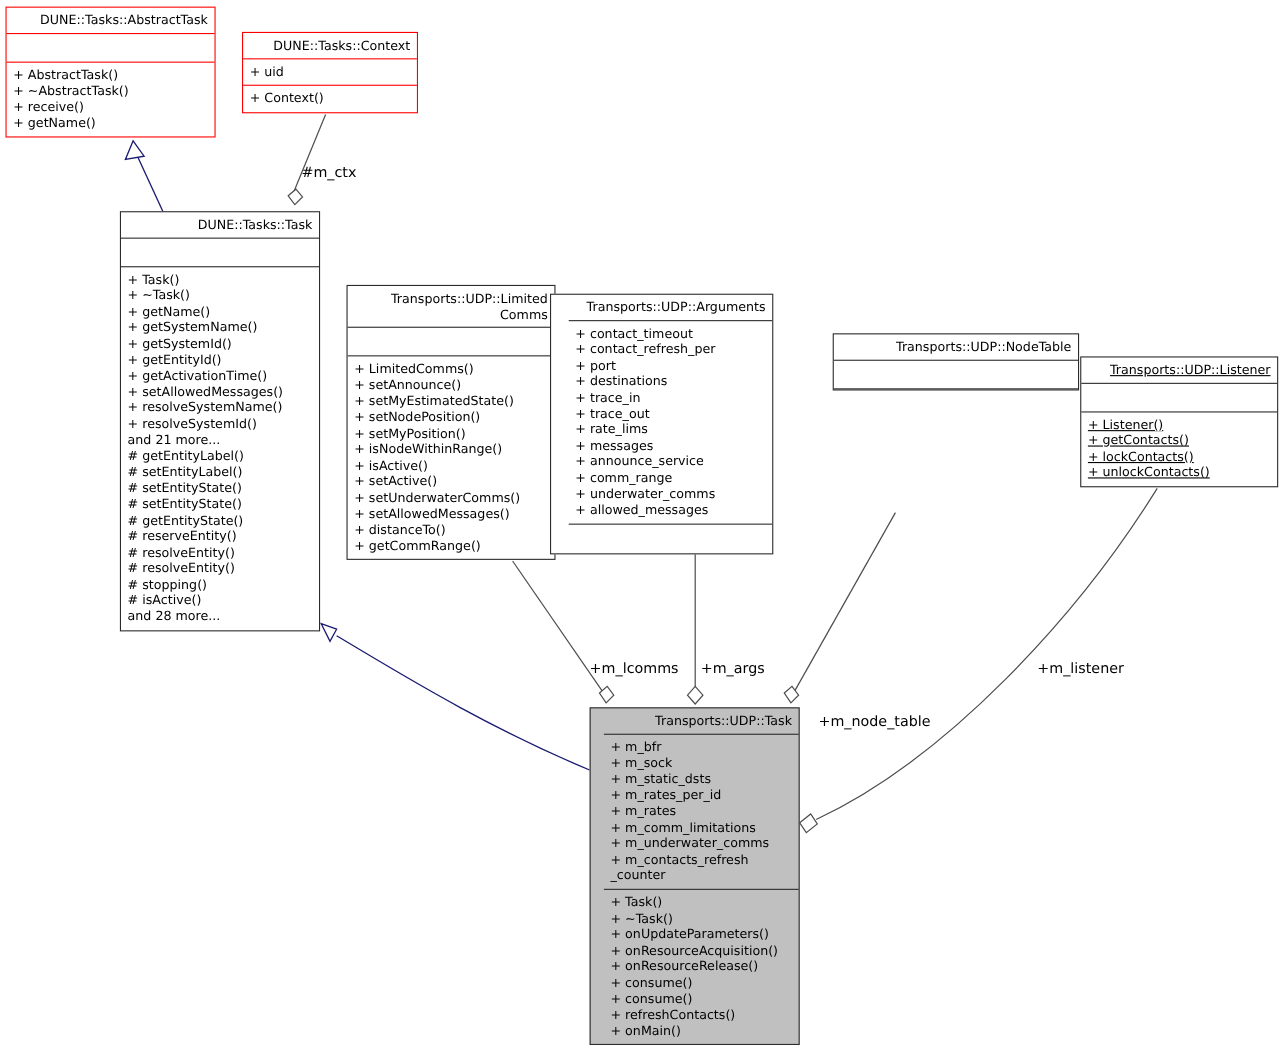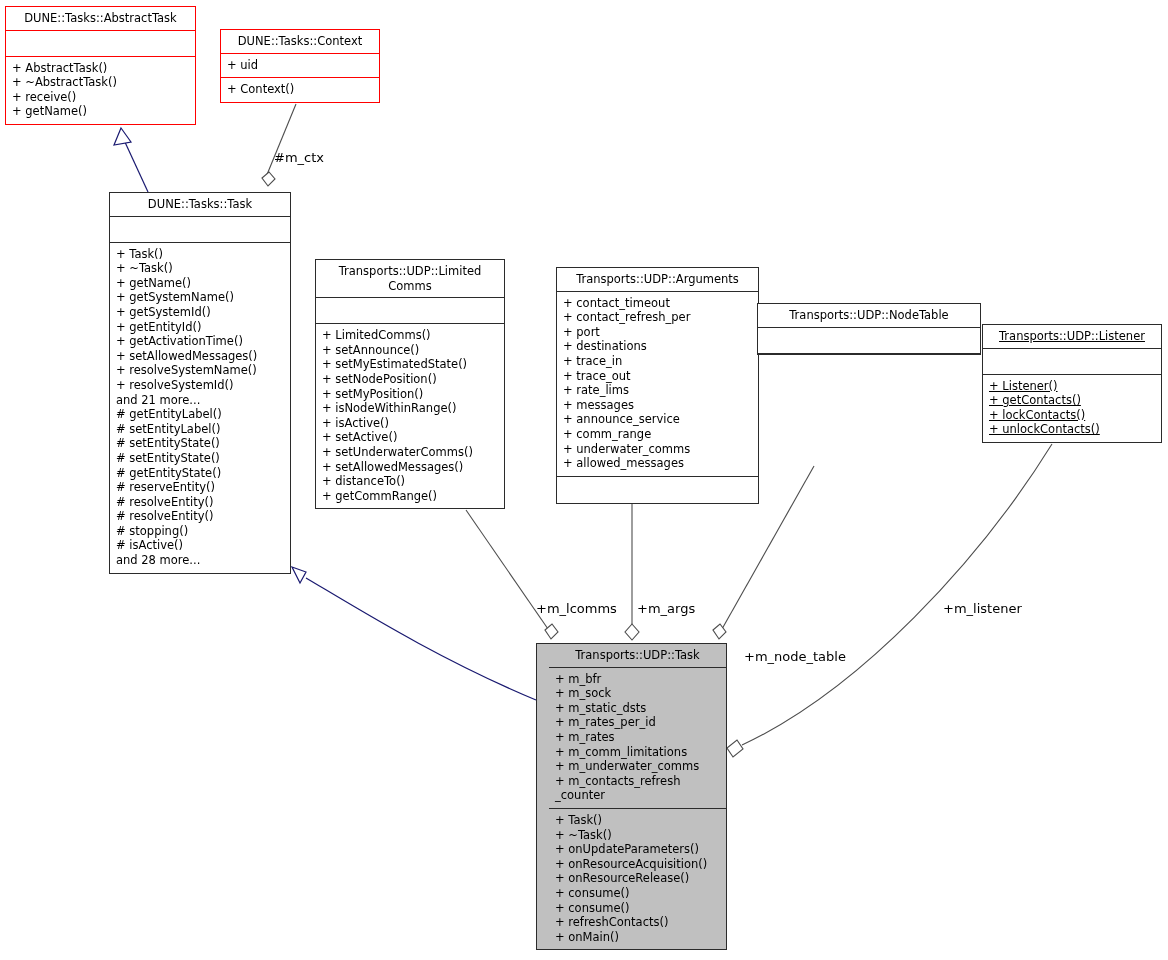--- a/index.html
+++ b/index.html
@@ -37,21 +37,21 @@
   }
   .uml-box.red {
     border-color: #ff0000;
   }
   .uml-box.highlight {
     background: #c0c0c0;
     border-color: #2b2b2b;
   }
   .uml-title {
     box-sizing: border-box;
-    text-align: center;
+    text-align: right;
     padding: 4px 6px 4px 6px;
     border-bottom: 1px solid #2b2b2b;
     white-space: normal;
     font-size: 11.5px;
     line-height: 14.6px;
   }
   .red .uml-title { border-bottom-color: #ff0000; }
   .uml-sep-empty {
     box-sizing: border-box;
     height: 26px;
@@ -186,21 +186,21 @@
       <div class="uml-row">+ isNodeWithinRange()</div>
       <div class="uml-row">+ isActive()</div>
       <div class="uml-row">+ setActive()</div>
       <div class="uml-row">+ setUnderwaterComms()</div>
       <div class="uml-row">+ setAllowedMessages()</div>
       <div class="uml-row">+ distanceTo()</div>
       <div class="uml-row">+ getCommRange()</div>
     </div>
   </div>
 
-  <div class="uml-box" style="left:556px; top:267px; width:203px;">
+  <div class="uml-box" style="left:500px; top:267px; width:203px;padding-left:16px;">
     <div class="uml-title">Transports::UDP::Arguments</div>
     <div class="uml-list bordered">
       <div class="uml-row">+ contact_timeout</div>
       <div class="uml-row">+ contact_refresh_per</div>
       <div class="uml-row">+ port</div>
       <div class="uml-row">+ destinations</div>
       <div class="uml-row">+ trace_in</div>
       <div class="uml-row">+ trace_out</div>
       <div class="uml-row">+ rate_lims</div>
       <div class="uml-row">+ messages</div>

